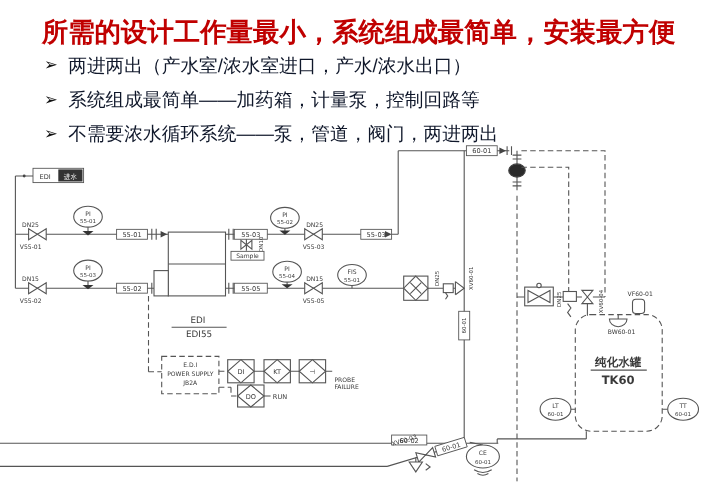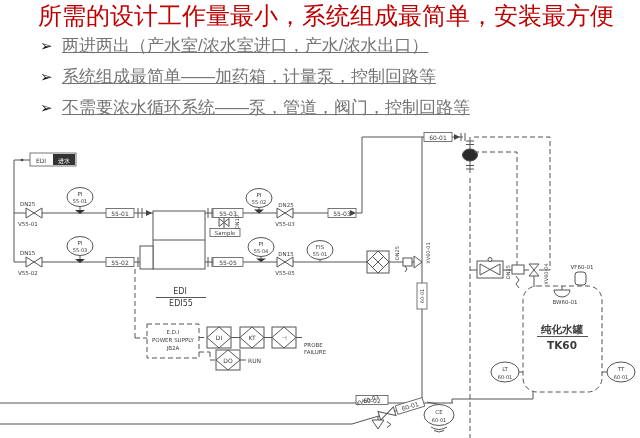--- a/index.html
+++ b/index.html
@@ -1,24 +1,24 @@
 <!DOCTYPE html>
 <html><head>
 <meta charset="utf-8">
 <style>
   html,body{margin:0;padding:0;background:#fff;}
   .slide{position:relative;width:640px;height:438px;background:#ffffff;overflow:hidden;
          font-family:"Liberation Sans",sans-serif;}
   .hdr{position:absolute;left:0;top:0;width:640px;}
-  .title{margin:3px 0 6px 38px;font-size:24px;line-height:26px;font-weight:normal;
+  .title{margin:17px 0 6px 38px;font-size:24px;line-height:26px;font-weight:bold;
          color:#c00000;letter-spacing:0px;}
   .bullets{list-style:none;margin:0;padding:0;}
   .bullets li{display:flex;align-items:flex-start;margin:0 0 9px 40px;}
   .mk{font-size:15px;line-height:22px;color:#111;width:16px;flex:0 0 16px;}
-  .bt{font-size:17px;line-height:22px;color:#737373;margin-left:6px;font-weight:500;text-decoration:underline;}
+  .bt{font-size:17px;line-height:22px;color:#0f172a;margin-left:6px;font-weight:500;}
   svg{position:absolute;left:0;top:0;}
   svg text{font-family:"DejaVu Sans",sans-serif;fill:#3a3a3a;}
   .ln{stroke:#555;stroke-width:1;fill:none;}
   .lnd{stroke:#555;stroke-width:1;fill:none;stroke-dasharray:5,3;}
   .sym{stroke:#555;stroke-width:1;fill:#fff;}
   .symf{stroke:#444;stroke-width:1;fill:#2a2a2a;}
   .box{stroke:#555;stroke-width:0.8;fill:#fff;}
   .t6{font-size:6px;text-anchor:middle;}
   .t55{font-size:5.5px;text-anchor:middle;}
   .t5{font-size:5px;text-anchor:middle;}
@@ -37,21 +37,21 @@
       <li>
         <span class="mk">➢</span>
         <span class="bt">两进两出（产水室/浓水室进口，产水/浓水出口）</span>
       </li>
       <li>
         <span class="mk">➢</span>
         <span class="bt">系统组成最简单——加药箱，计量泵，控制回路等</span>
       </li>
       <li>
         <span class="mk">➢</span>
-        <span class="bt">不需要浓水循环系统——泵，管道，阀门，控制回路等</span>
+        <span class="bt">不需要浓水循环系统——泵，管道，阀门，两进两出</span>
       </li>
     </ul>
   </div>
 
   <svg width="640" height="438" viewBox="0 0 640 438">
 
     <g>
       <path class="ln" d="M14,160 V262 M14,160 H30"></path>
       <circle cx="22" cy="160" r="1.3" fill="#444"></circle>
       <g>

